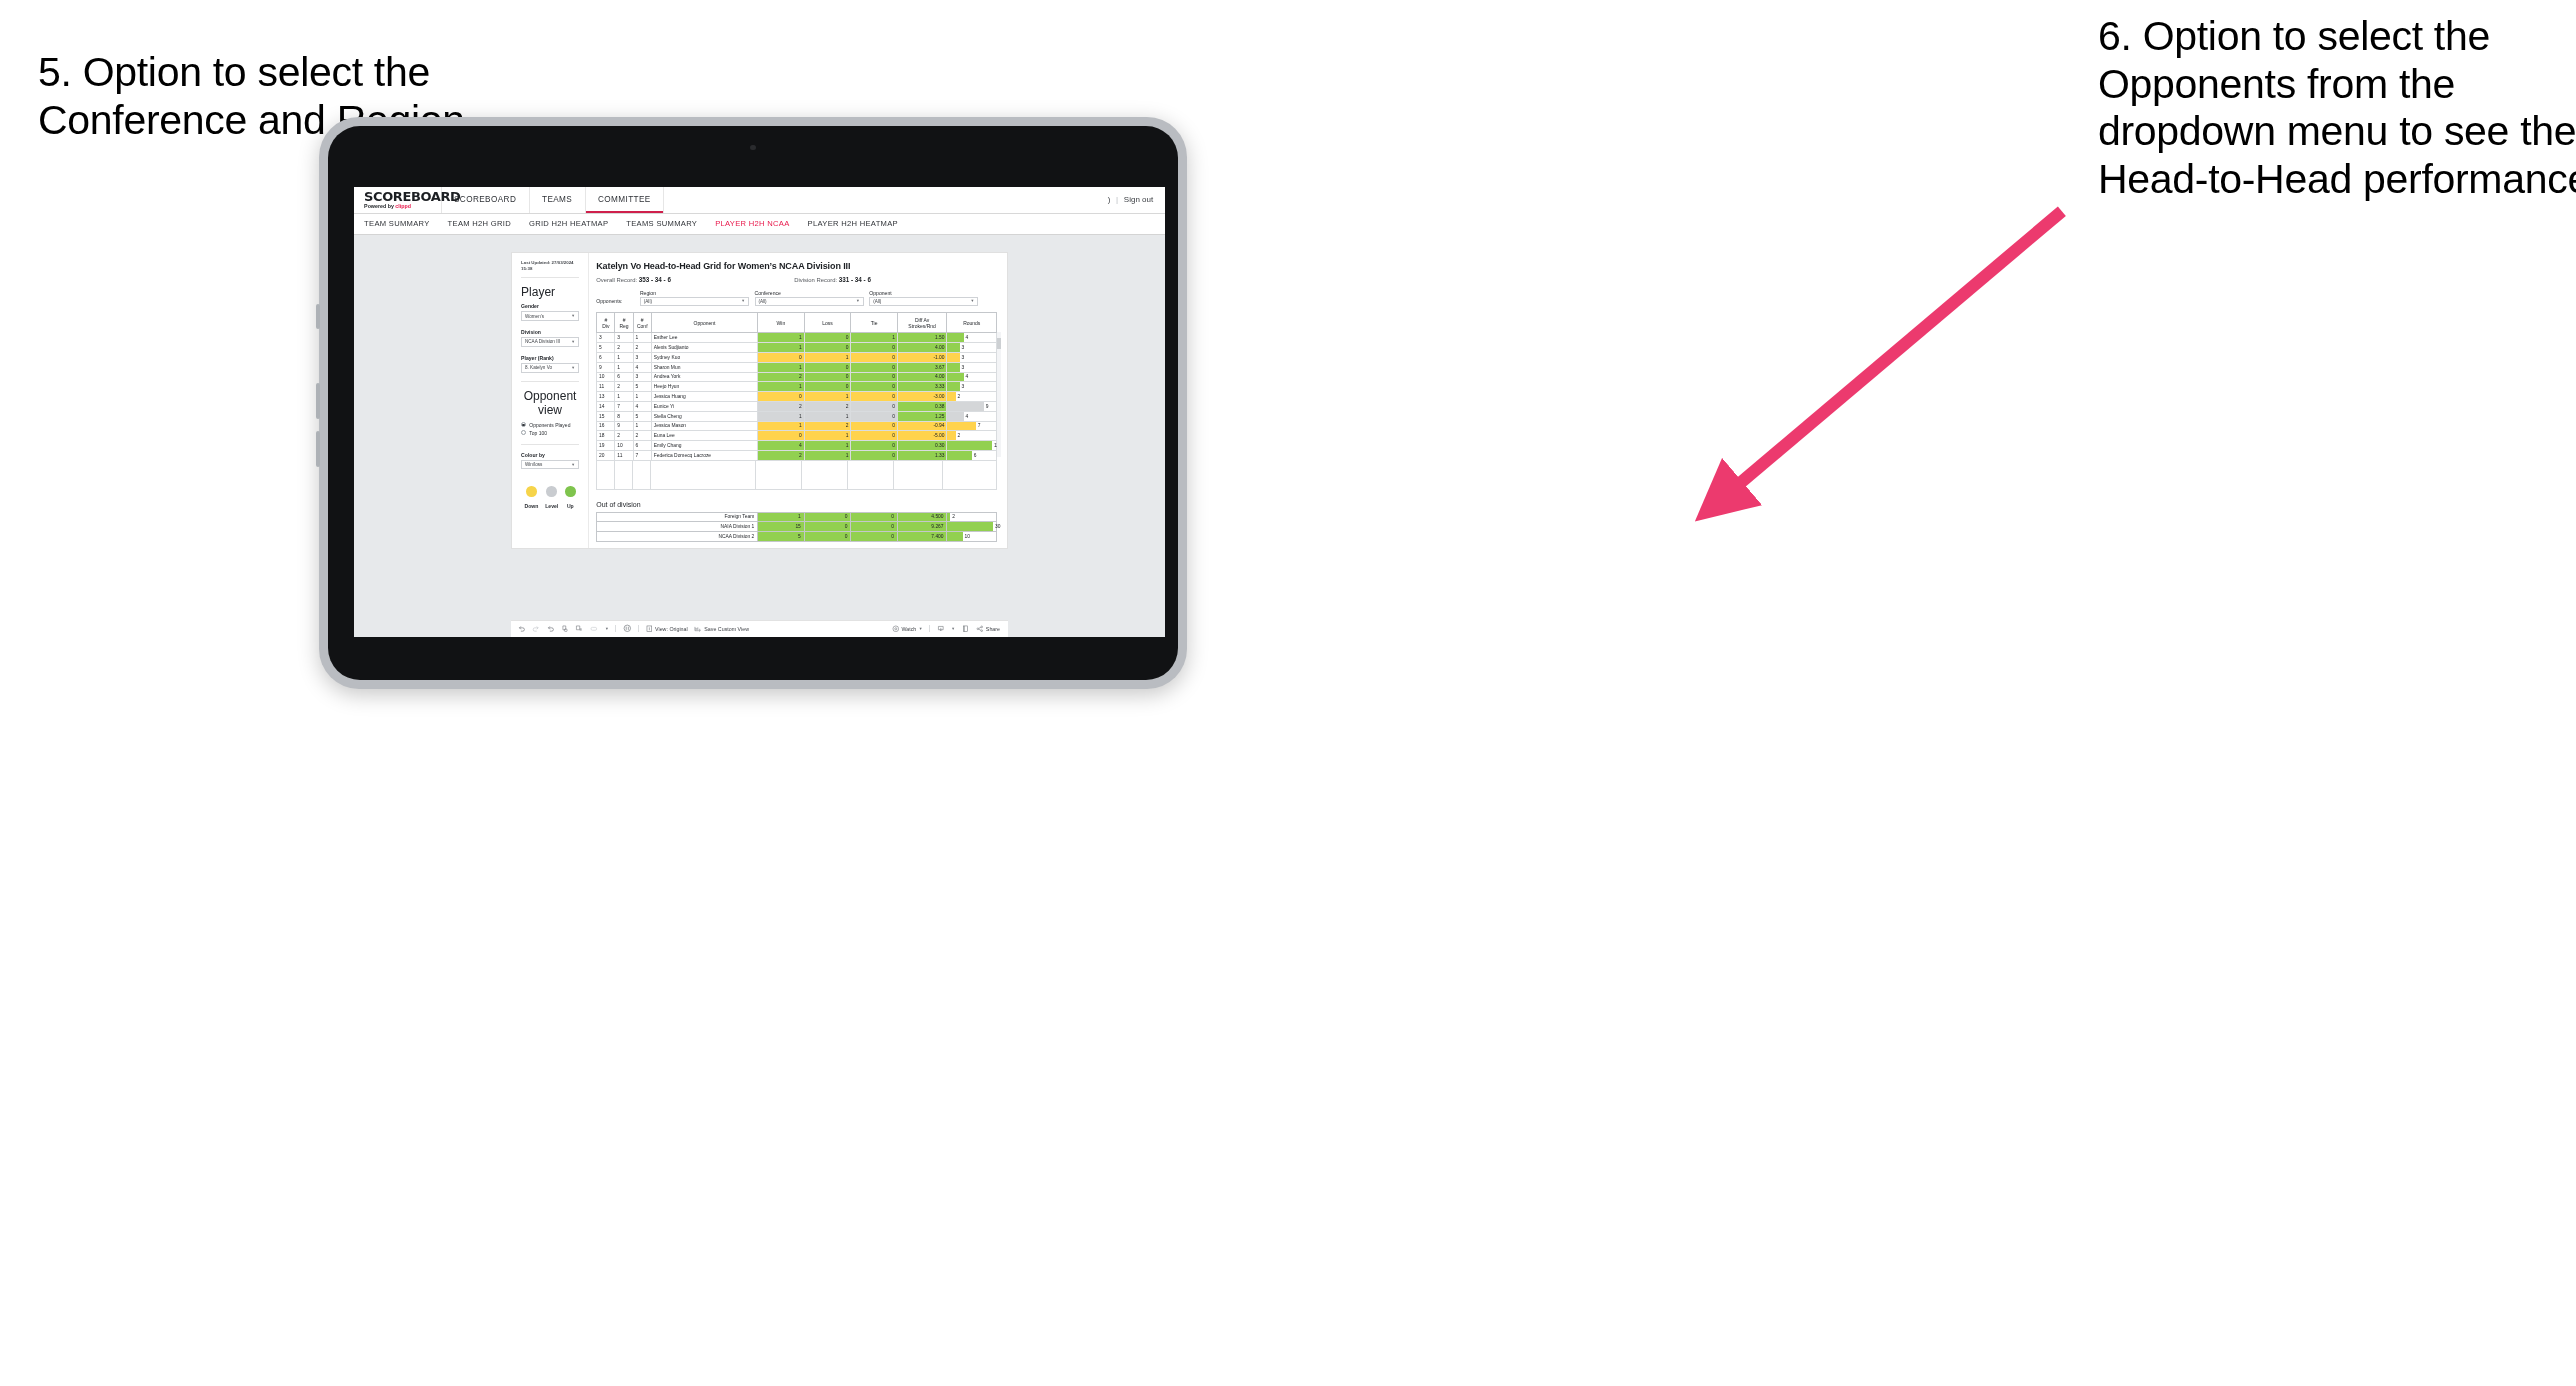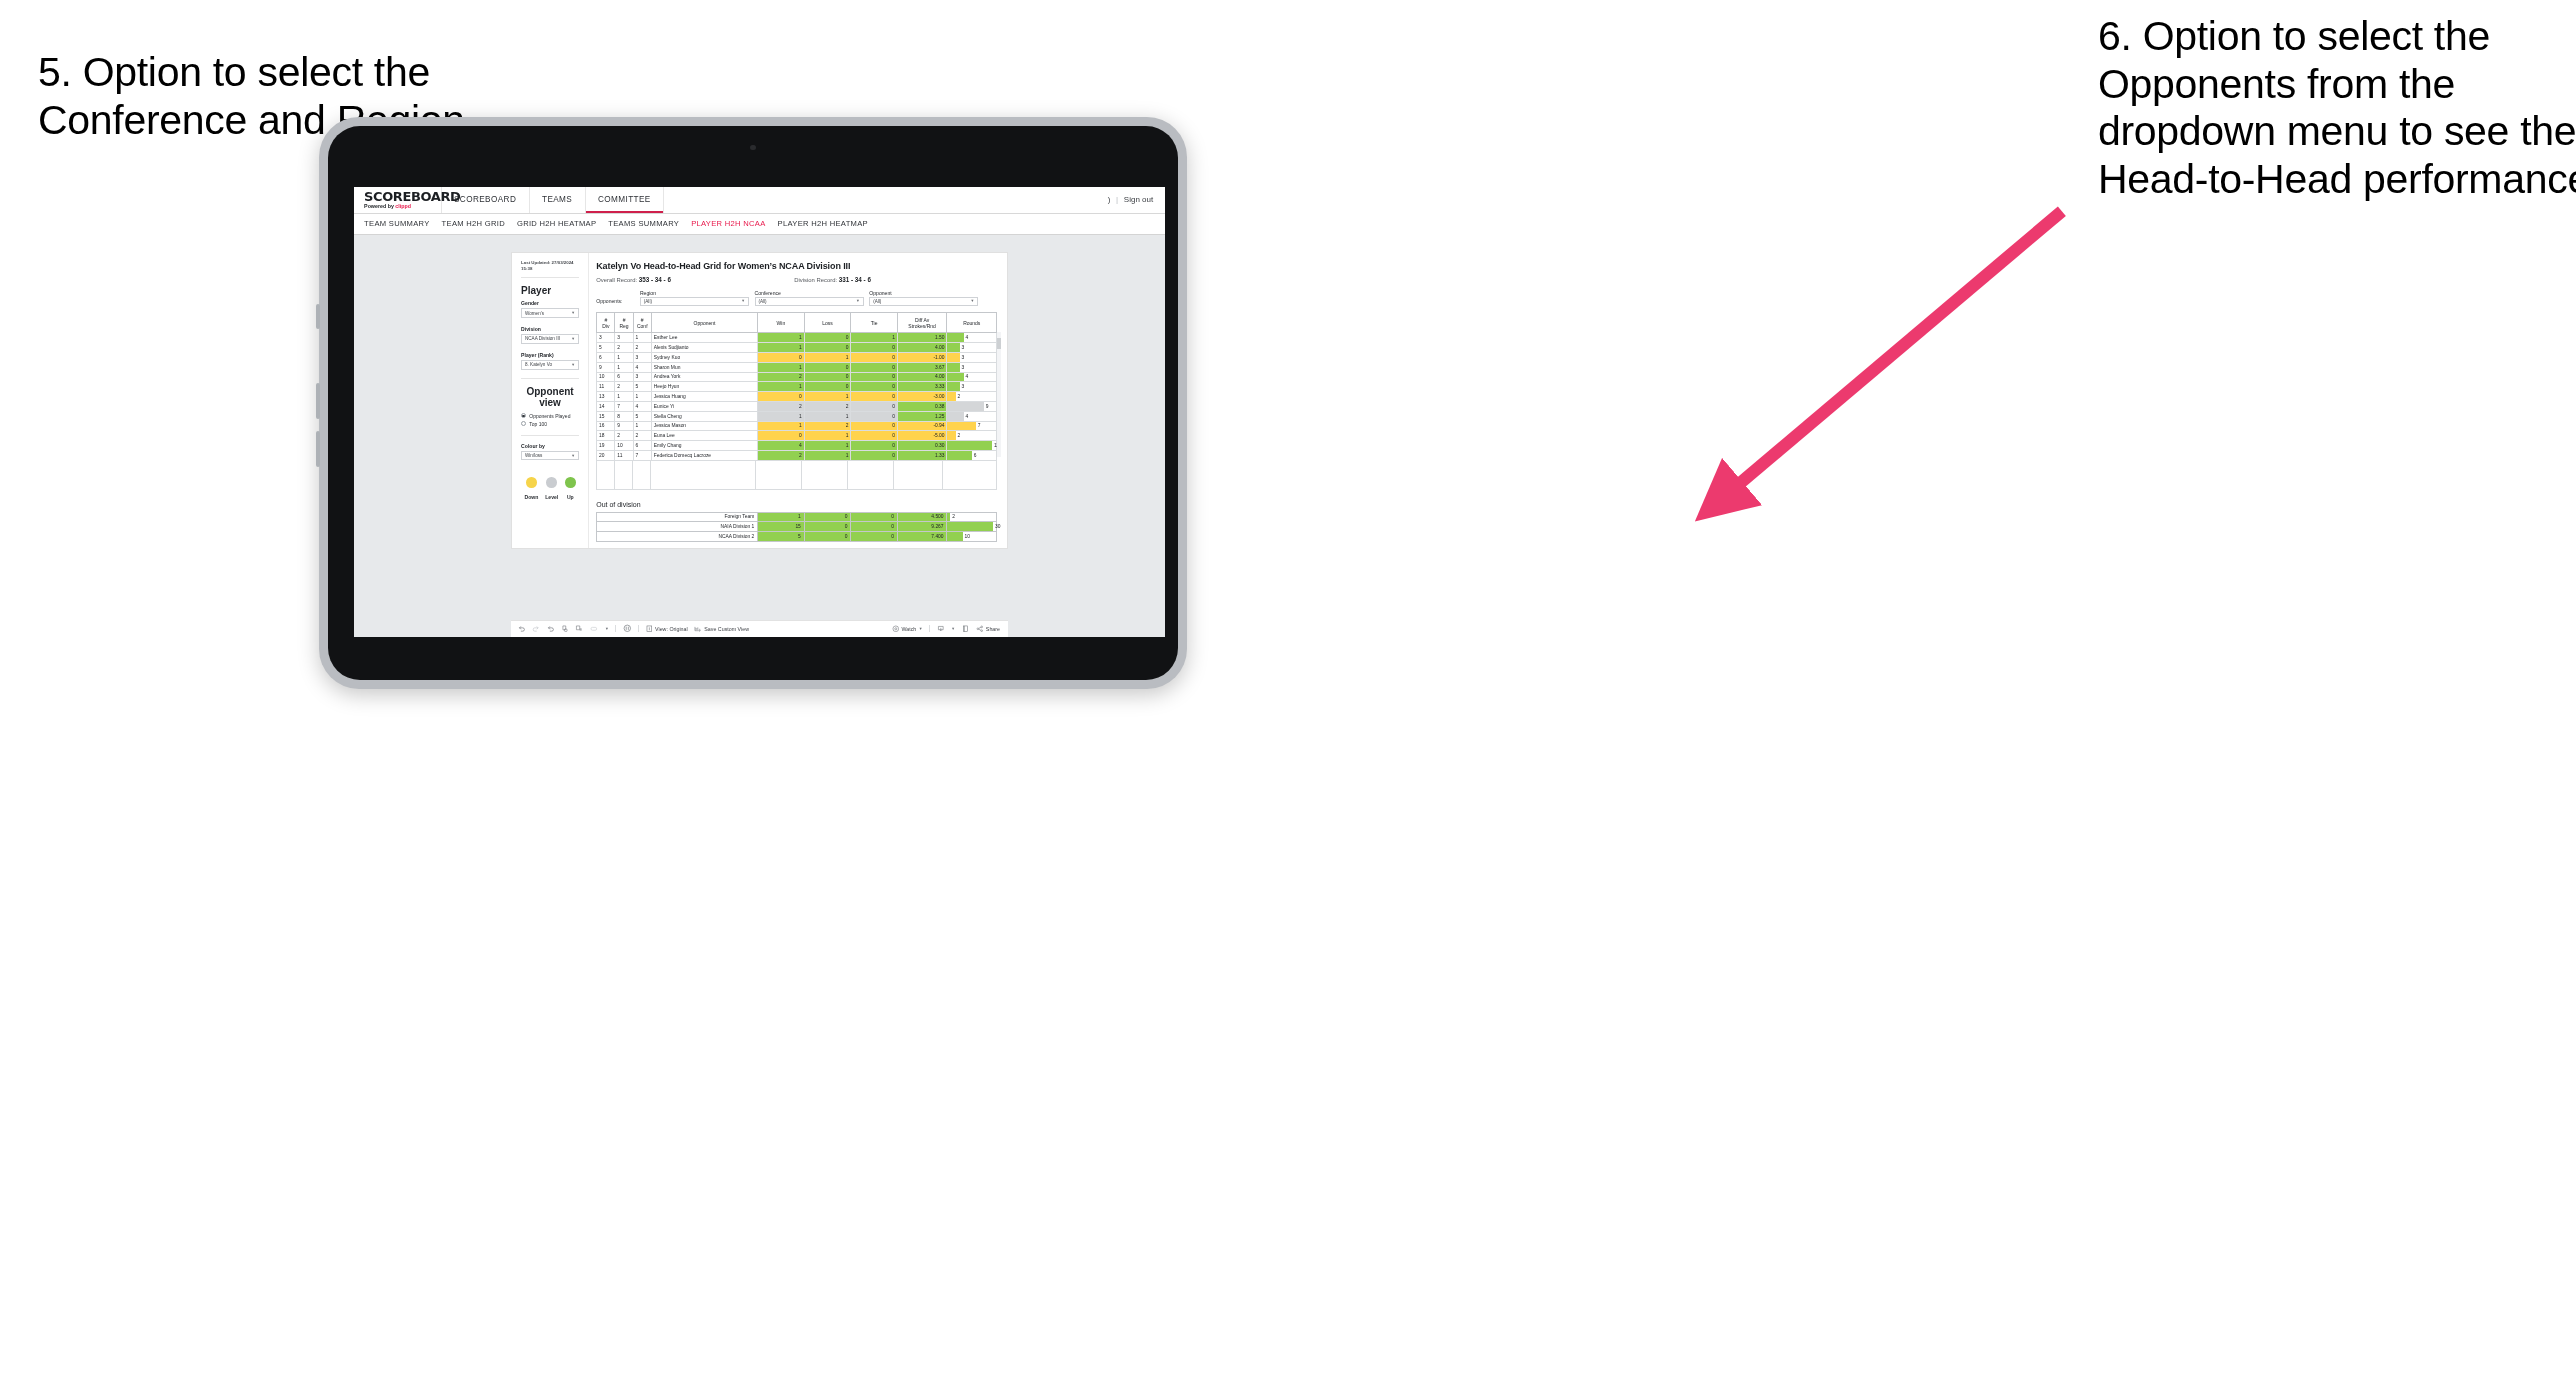--- a/index.html
+++ b/index.html
@@ -102,21 +102,21 @@
   }
   #topnav-right .sep { color: #b9bcc0; }
 
   
   #subnav {
     height: 21px;
     background: #ffffff;
     border-bottom: 1px solid #d4d4d4;
     display: flex; align-items: center;
     padding-left: 10.5px;
-    gap: 12px;
+    gap: 18px;
   }
   .subnav-item {
     font-size: 7.6px;
     letter-spacing: 0.3px;
     color: #2e3136;
     white-space: nowrap;
   }
   .subnav-item.active { color: #e8174a; }
 
   
@@ -138,21 +138,21 @@
   
   #sidebar {
     width: 77px;
     padding: 7.6px 8.6px 9.5px 9.5px;
     background: #ffffff;
     border-right: 1px solid #eaeaea;
     flex-shrink: 0;
   }
   #last-updated { font-size: 4.4px; color: #4a4d52; line-height: 1.25; font-weight: 600; }
   .side-rule { height: 1px; background: #e4e4e4; margin: 5.7px 0 6.7px 0; }
-  .side-h { font-size: 10px; font-weight: 700; color: #22252a; margin-bottom: 4.8px; }
+  .side-h { font-size: 12px; font-weight: 400; color: #22252a; margin-bottom: 4.8px; }
   .side-h.centered { text-align: center; }
   .side-label { font-size: 5.1px; font-weight: 700; color: #22252a; margin-bottom: 1.9px; }
   .side-field {
     height: 9.5px;
     border: 1px solid #cfd2d6;
     background: #ffffff;
     display: flex; align-items: center; justify-content: space-between;
     padding: 0 2.9px 0 2.9px;
     font-size: 4.6px; color: #3c3f44;
     margin-bottom: 8.6px;

